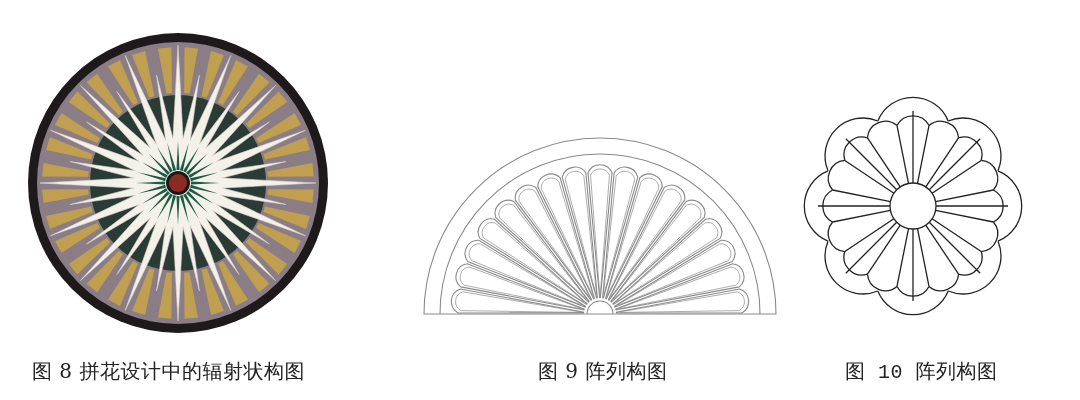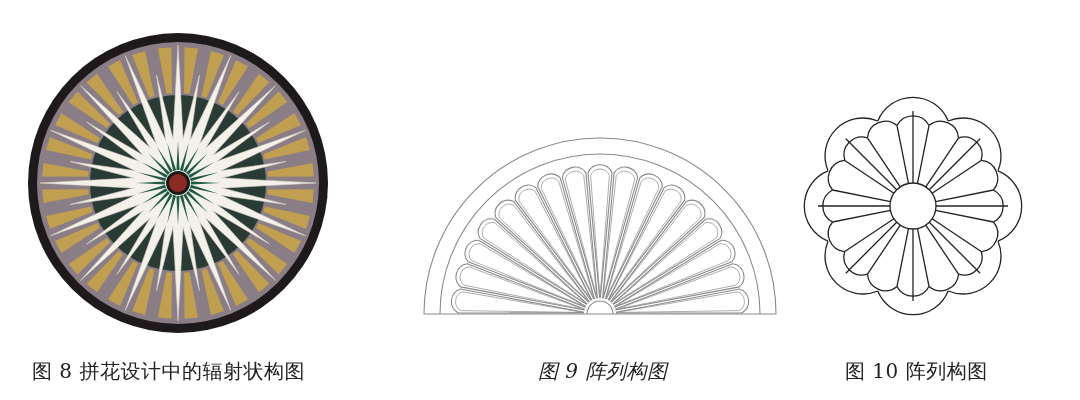--- a/index.html
+++ b/index.html
@@ -5,22 +5,22 @@
     html, body { margin: 0; padding: 0; background: #ffffff; }
     body { width: 1080px; height: 400px; position: relative; overflow: hidden;
            font-family: "DejaVu Serif", "Liberation Serif", serif; }
     .figure { position: absolute; }
     .fig8 { left: 0; top: 0; width: 360px; height: 340px; }
     .fig9 { left: 410px; top: 120px; width: 380px; height: 210px; }
     .fig10 { left: 790px; top: 80px; width: 250px; height: 250px; }
     .caption { position: absolute; top: 358px; font-size: 20px; color: #222;
                white-space: nowrap; letter-spacing: 0.5px; }
     .cap8 { left: 32px; }
-    .cap9 { left: 538px; font-style: italic; }
-    .cap10 { left: 845px; }
+    .cap9 { left: 538px; }
+    .cap10 { left: 845px; font-family: Liberation Mono, monospace; }
     svg { display: block; }
   </style>
 </head>
 <body>
 
 <div class="figure fig8">
   <svg id="svg8" width="360" height="340" viewBox="0 0 360 340">
       <circle cx="178" cy="183" r="150" fill="#1e1a1c"></circle>
       <circle cx="178" cy="183" r="141" fill="#8a7d86"></circle>
       <polygon points="184.54923483836302,47.15778445920441 198.07810844586766,48.49026220664922 189.50416896353275,93.73828314188388 184.13097750285777,93.20906997441529" fill="#c9a446" opacity="0.85"></polygon>

